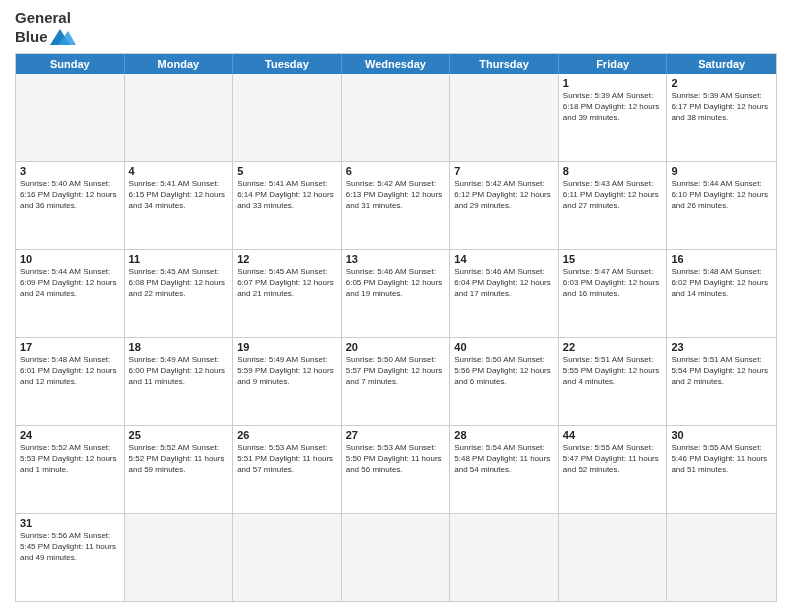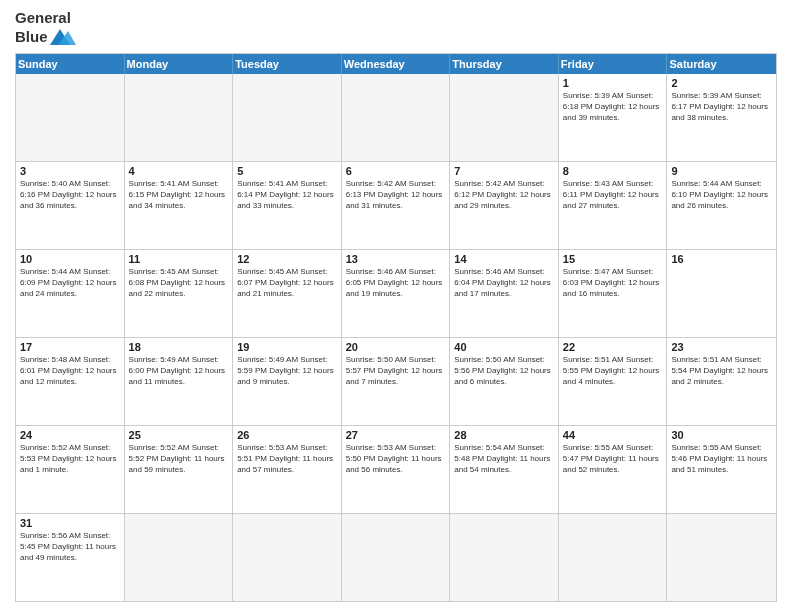--- a/index.html
+++ b/index.html
@@ -49,20 +49,21 @@
     }
     .cal-header {
       display: grid;
       grid-template-columns: repeat(7, 1fr);
       background: #2d7fc1;
     }
     .cal-header-cell {
       color: #fff;
       font-size: 11px;
       font-weight: bold;
+      text-align: center;
       padding: 4px 2px;
       border-right: 1px solid #5599cc;
     }
     .cal-header-cell:last-child { border-right: none; }
     .cal-body {
       flex: 1;
       display: flex;
       flex-direction: column;
     }
     .cal-row {
@@ -225,20 +226,23 @@
 Daylight: 12 hours and 17 minutes.</div>
           </div>
           <div class="cal-cell">
             <span class="day-num">15</span>
             <div class="info">Sunrise: 5:47 AM
 Sunset: 6:03 PM
 Daylight: 12 hours and 16 minutes.</div>
           </div>
           <div class="cal-cell">
             <span class="day-num">16</span>
+            <div class="info">Sunrise: 5:48 AM
+Sunset: 6:02 PM
+Daylight: 12 hours and 14 minutes.</div>
           </div>
         </div>
         <div class="cal-row">
           <div class="cal-cell">
             <span class="day-num">17</span>
             <div class="info">Sunrise: 5:48 AM
 Sunset: 6:01 PM
 Daylight: 12 hours and 12 minutes.</div>
           </div>
           <div class="cal-cell">

